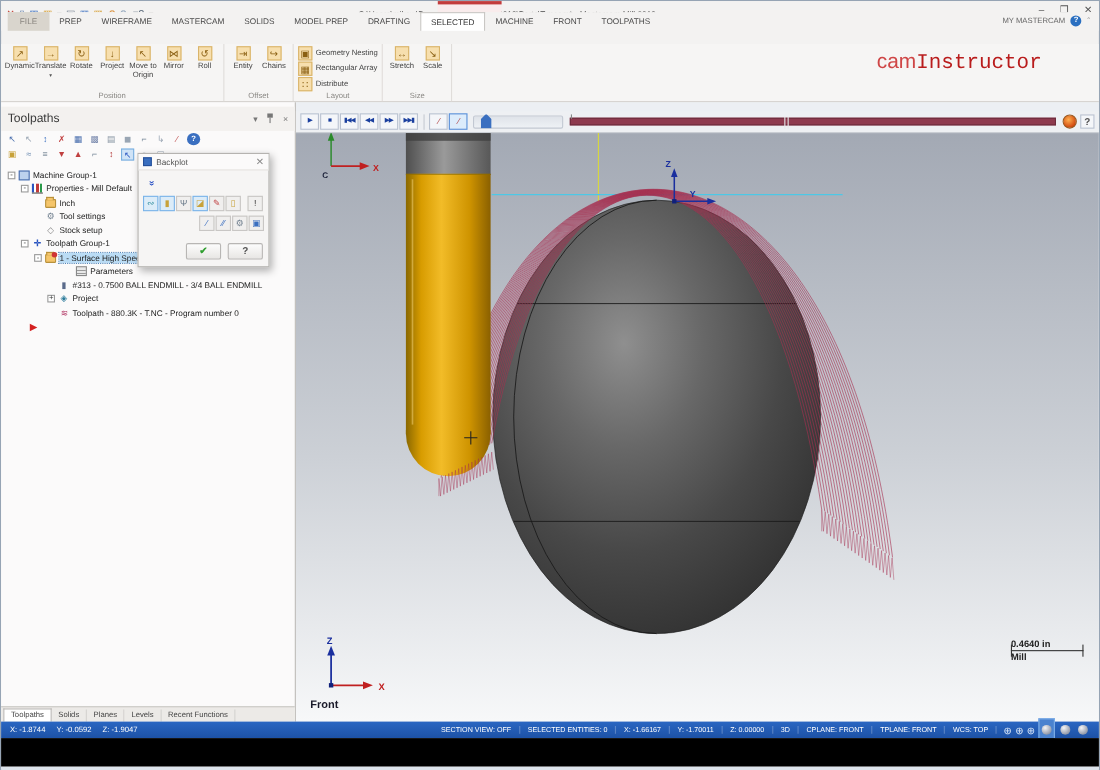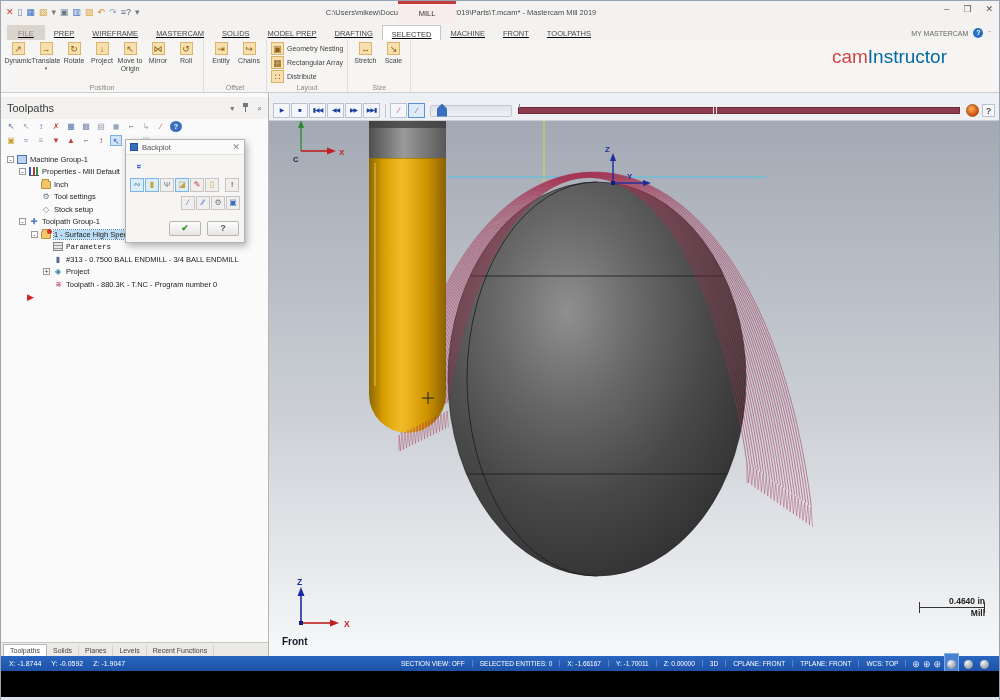--- a/index.html
+++ b/index.html
@@ -11,21 +11,21 @@
   .titlebar{position:absolute;left:0;top:0;width:100%;height:22px;background:#f3f2f1;display:flex;align-items:center;}
   .qat{display:flex;align-items:center;gap:4px;padding-left:5px;}
   .qicon{font-size:9px;line-height:10px;cursor:default;}
   .title{position:absolute;left:250px;width:420px;text-align:center;font-size:7.5px;color:#4a4a4a;white-space:nowrap;}
   .mill-tab{position:absolute;left:397px;top:0;width:58px;height:22px;background:#f9ecec;border-top:3px solid #c23c3c;
     font-size:7.5px;color:#333;text-align:center;line-height:19px;}
   .winctl{position:absolute;right:6px;top:3px;display:flex;gap:14px;font-size:9px;color:#555;}
   .winctl span{cursor:default;}
 
   
-  .tabbar{position:absolute;left:0;top:24px;width:100%;height:17px;background:#f3f2f1;display:flex;text-decoration:underline;}
+  .tabbar{position:absolute;left:0;top:10px;width:100%;height:17px;background:#f3f2f1;display:flex;}
   #ribbon-tabs{display:flex;height:17px;padding-left:6px;}
   .rtab{font-size:7.5px;color:#4a4a4a;padding:4px 9px 3px 9px;white-space:nowrap;cursor:default;}
   .rtab.file{background:#d9d5cd;color:#8a8680;padding:4px 11px 3px 11px;}
   .rtab.active{background:#fff;border:1px solid #c9c7c4;border-bottom:none;color:#333;}
   .mymc{position:absolute;right:8px;top:3px;display:flex;align-items:center;gap:5px;font-size:7px;color:#666;}
   .mymc .q{width:10px;height:10px;border-radius:50%;background:#2a6fc0;color:#fff;text-align:center;line-height:10px;font-size:7px;font-weight:bold;}
   .mymc .collapse{font-size:8px;color:#888;}
 
   
   .ribbon{position:absolute;left:0;top:39px;width:100%;height:53px;background:#f6f5f4;border-bottom:1px solid #cfcdc9;display:flex;}
@@ -35,21 +35,21 @@
   .ritem{display:flex;flex-direction:column;align-items:center;width:26px;cursor:default;}
   .rgroup.rows .ritems{flex-direction:column;gap:1px;align-items:flex-start;}
   .rgroup.rows .ritem{flex-direction:row;width:auto;gap:3px;align-items:center;}
   .ricon{width:13px;height:13px;background:#f7dfae;border:1px solid #d9b46a;font-size:9px;line-height:12px;text-align:center;color:#8a5f12;}
   .rlabel{font-size:7px;color:#444;text-align:center;line-height:8px;margin-top:2px;white-space:normal;}
   .rgroup.rows .rlabel{margin-top:0;white-space:nowrap;}
   .caret{font-size:5px;color:#555;}
   .glabel{position:absolute;left:0;bottom:1px;width:100%;text-align:center;font-size:7px;color:#8a8884;}
   .brand{position:absolute;right:52px;top:6px;font-size:19px;letter-spacing:0px;}
   .brand .b1{color:#cf4646;}
-  .brand .b2{color:#0369a1;}
+  .brand .b2{color:#b91c1c;font-family:Liberation Mono, monospace;}
 
   
   .main{position:absolute;left:0;top:92px;width:100%;height:563px;display:flex;}
 
   
   .panel{position:relative;width:268px;height:100%;background:#fbfafa;border-right:1px solid #b8b5b1;}
   .phead{height:22px;background:#f3f1ef;display:flex;align-items:center;padding:0 6px;margin-top:4px;}
   .phead .ptitle{font-size:11px;color:#3a3a3a;}
   .phead .pbtns{margin-left:auto;display:flex;gap:8px;align-items:center;color:#777;font-size:8px;}
   .ptb{display:flex;gap:3px;padding:2px 4px;height:14px;align-items:center;}
@@ -90,21 +90,21 @@
   .sthumb{position:absolute;left:6px;top:-2px;width:10px;height:13px;background:#3a6fc0;clip-path:polygon(50% 0,100% 38%,100% 100%,0 100%,0 38%);}
   .pbar{position:relative;flex:1;height:7px;background:#8e3a4e;border:1px solid #6d2c3c;margin:0 6px 0 2px;}
   .pmark{position:absolute;left:44%;top:-2px;width:4px;height:11px;border-left:1.5px solid #e8e8ea;border-right:1.5px solid #e8e8ea;}
   .ptick{position:absolute;left:0;top:-4px;width:1px;height:4px;background:#888;}
   .vbtn-round{width:13px;height:13px;border-radius:50%;background:radial-gradient(circle at 40% 35%,#ffb050,#d24a10 70%,#8a2a08);border:1px solid #9a5a20;margin-right:3px;}
   .vbtn-help{width:13px;height:13px;border:1px solid #b9c2d0;background:#f4f6f9;color:#555;font-size:9px;line-height:12px;text-align:center;font-weight:bold;}
 
   .scene{position:relative;width:100%;height:535px;}
   .scene svg{display:block;}
   .front-label{position:absolute;left:13px;bottom:9px;font-size:10px;font-weight:bold;color:#1a1a2a;}
-  .scalebox{position:absolute;right:14px;bottom:38px;width:66px;text-align:right;}
+  .scalebox{position:absolute;right:14px;bottom:54px;width:66px;text-align:left;}
   .scaleval{font-size:8.5px;font-weight:bold;color:#222;line-height:9px;}
   .scalerule{position:relative;height:1px;background:#333;margin:1px 0;}
   .scalerule::before,.scalerule::after{content:"";position:absolute;top:-5px;width:1px;height:11px;background:#333;}
   .scalerule::before{left:0;} .scalerule::after{right:0;}
   .scaleunit{font-size:8.5px;font-weight:bold;color:#222;line-height:9px;}
 
   
   .statusbar{position:absolute;left:0;top:655px;width:100%;height:15px;background:linear-gradient(#2a66c2,#1d52a6);display:flex;align-items:center;padding:0 8px;color:#fff;}
   .sbl{display:flex;gap:10px;font-size:7px;}
   #sbi{margin-left:auto;display:flex;gap:0;font-size:6.5px;}
@@ -339,21 +339,21 @@
           <div class="trow" style="padding-left: 18px;">
             <span class="exp">-</span>
             <span class="ti tgroup">✛</span>
             <span class="tlabel">Toolpath Group-1</span>
           </div>
           <div class="trow selected" style="padding-left: 30px;">
             <span class="exp">-</span>
             <span class="ti opfolder"></span>
             <span class="tlabel">1 - Surface High Speed (Raster</span>
           </div>
-          <div class="trow" style="padding-left: 42px; font-family: Liberation Mono, monospace;">
+          <div class="trow" style="padding-left: 58px;">
             <span class="exp none"></span>
             <span class="ti params"></span>
             <span class="tlabel">Parameters</span>
           </div>
           <div class="trow" style="padding-left: 42px;">
             <span class="exp none"></span>
             <span class="ti tool">▮</span>
             <span class="tlabel">#313 - 0.7500 BALL ENDMILL - 3/4 BALL ENDMILL</span>
           </div>
           <div class="trow" style="padding-left: 42px;">

